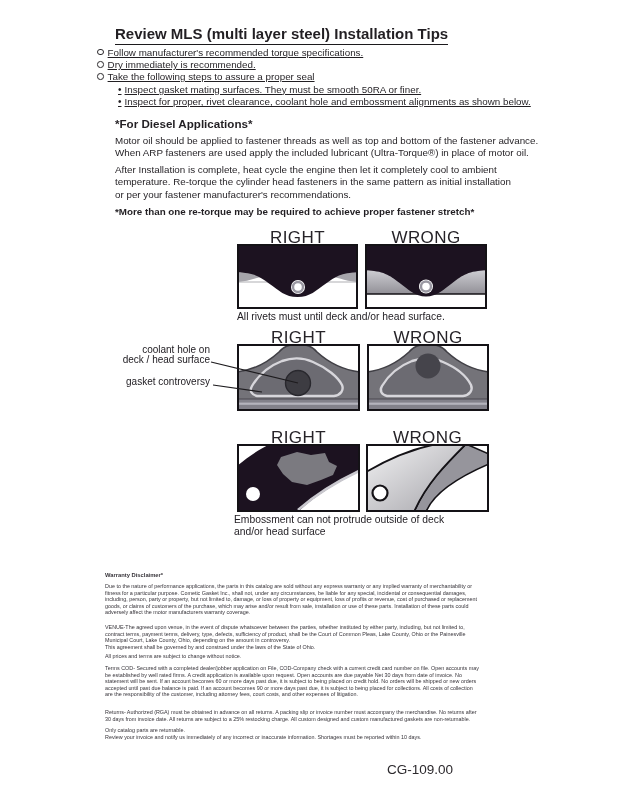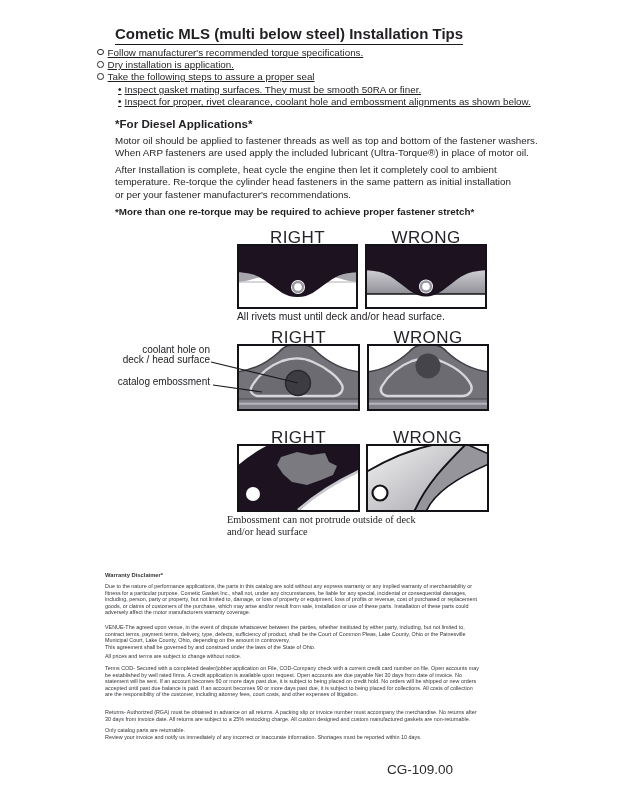--- a/index.html
+++ b/index.html
@@ -22,47 +22,47 @@
   .fineprint{font-size:5.4px;line-height:6.5px;white-space:pre-line;width:424px;color:#37343a;}
   .fineprint-h{font-size:5.8px;font-weight:bold;color:#37343a;}
   .pagenum{font-size:13.5px;color:#2c292d;width:84px;text-align:center;}
   svg{display:block;}
 </style>
 </head>
 <body>
 
 <div class="page">
 
-  <div class="abs title" style="left:115px;top:25px;">Cometic MLS (multi below steel) Installation Tips</div>
+  <div class="abs title" style="left:115px;top:25px;">Review MLS (multi layer steel) Installation Tips</div>
 
   <div class="abs tips" style="left:97px;top:46px;text-decoration:underline;">
     <div class="tip-row">
       <span class="o-marker"></span>
       <span>Follow manufacturer's recommended torque specifications.</span>
     </div>
     <div class="tip-row">
       <span class="o-marker"></span>
-      <span>Dry installation is application.</span>
+      <span>Dry immediately is recommended.</span>
     </div>
     <div class="tip-row">
       <span class="o-marker"></span>
       <span>Take the following steps to assure a proper seal</span>
     </div>
     <div class="tip-row sub">
       <span class="dot-marker">•</span>
       <span>Inspect gasket mating surfaces.  They must be smooth 50RA or finer.</span>
     </div>
     <div class="tip-row sub">
       <span class="dot-marker">•</span>
       <span>Inspect for proper, rivet clearance, coolant hole and embossment alignments as shown below.</span>
     </div>
   </div>
 
   <div class="abs h-diesel" style="left:115px;top:117px;">*For Diesel Applications*</div>
-  <div class="abs body-p" style="left:115px;top:135px;">Motor oil should be applied to fastener threads as well as top and bottom of the fastener washers.
+  <div class="abs body-p" style="left:115px;top:135px;">Motor oil should be applied to fastener threads as well as top and bottom of the fastener advance.
 When ARP fasteners are used apply the included lubricant (Ultra-Torque®) in place of motor oil.</div>
   <div class="abs body-p" style="left:115px;top:164px;">After Installation is complete, heat cycle the engine then let it completely cool to ambient
 temperature. Re-torque the cylinder head fasteners in the same pattern as initial installation
 or per your fastener manufacturer's recommendations.</div>
   <div class="abs body-p" style="left:115px;top:206px;font-weight:bold;">*More than one re-torque may be required to achieve proper fastener stretch*</div>
 
   <div class="abs dg-header" style="left:237px;top:228px;width:121px;">RIGHT</div>
   <div class="abs dg-header" style="left:365px;top:228px;width:122px;">WRONG</div>
 
   <svg class="abs" style="left:237px;top:244px;" width="121" height="65" viewBox="0 0 121 65">
@@ -92,21 +92,21 @@
     <rect x="1" y="1" width="120" height="63" fill="none" stroke="#141216" stroke-width="2"></rect>
   </svg>
 
   <div class="abs dg-caption" style="left:237px;top:311px;">All rivets must until deck and/or head surface.</div>
 
   <div class="abs dg-header" style="left:237px;top:328px;width:123px;">RIGHT</div>
   <div class="abs dg-header" style="left:367px;top:328px;width:122px;">WRONG</div>
 
   <div class="abs dg-label" style="left:118px;top:345px;width:92px;">coolant hole on
 deck / head surface</div>
-  <div class="abs dg-label" style="left:110px;top:377px;width:100px;">catalog embossment</div>
+  <div class="abs dg-label" style="left:110px;top:377px;width:100px;">gasket controversy</div>
 
   <svg class="abs" style="left:237px;top:344px;" width="123" height="67" viewBox="0 0 123 67">
     <rect x="0" y="0" width="123" height="67" fill="#ffffff"></rect>
     <path d="M0,67 L0,28 C16,26 30,19 42,8 C47,2 53,0 61,0 C69,0 75,2 80,8 C92,19 107,26 123,28 L123,67 Z" fill="#747379"></path>
     <path d="M0,28 C16,26 30,19 42,8 C47,2 53,0 61,0 C69,0 75,2 80,8 C92,19 107,26 123,28" fill="none" stroke="#403f45" stroke-width="1.6"></path>
     <path d="M20,52 C15,51 12,47 15,42 C21,32 32,22 45,17 C55,13.5 66,13.5 76,18 C90,24 101,33 105,41 C107,46 104,51 97,52 Z" fill="#6c6b72" stroke="#d7d6db" stroke-width="2.4"></path>
     <circle cx="61" cy="39" r="12.5" fill="#3d3c42" stroke="#29282e" stroke-width="1.4"></circle>
     <rect x="0" y="55" width="123" height="12" fill="#82818a"></rect>
     <path d="M0,55 H123" stroke="#4a4950" stroke-width="1"></path>
     <rect x="0" y="58.6" width="123" height="2.2" fill="#b4b3bc"></rect>
@@ -150,21 +150,21 @@
           <stop offset="1" stop-color="#a3a2a8"></stop>
       </linearGradient>
     </defs>
     <rect x="0" y="0" width="123" height="68" fill="#ffffff"></rect>
     <path d="M48,68 C60,40 80,20 100,0 L123,10 L123,20 C95,32 68,48 60,68 Z" fill="#96959c" stroke="#141216" stroke-width="1.6"></path>
     <path d="M0,28 C22,15 46,5 70,0 L100,0 C80,20 60,40 48,68 L0,68 Z" fill="url(#gW3)" stroke="#141216" stroke-width="1.8"></path>
     <circle cx="14" cy="49" r="7.5" fill="#ffffff" stroke="#141216" stroke-width="2.2"></circle>
     <rect x="1" y="1" width="121" height="66" fill="none" stroke="#141216" stroke-width="2"></rect>
   </svg>
 
-  <div class="abs dg-caption" style="left:227px;top:514px;font-family:Liberation Serif, serif;">Embossment can not protrude outside of deck
+  <div class="abs dg-caption" style="left:234px;top:514px;">Embossment can not protrude outside of deck
 and/or head surface</div>
 
   <div class="abs fineprint-h" style="left:105px;top:572px;">Warranty Disclaimer*</div>
   <div class="abs fineprint" style="left:105px;top:583px;">Due to the nature of performance applications, the parts in this catalog are sold without any express warranty or any implied warranty of merchantability or
 fitness for a particular purpose.  Cometic Gasket Inc., shall not, under any circumstances, be liable for any special, incidental or consequential damages,
 including, person, party or property, but not limited to, damage, or loss of property or equipment, loss of profits or revenue, cost of purchased or replacement
 goods, or claims of customers of the purchase, which may arise and/or result from sale, installation or use of these parts.  Installation of these parts could
 adversely affect the motor manufacturers warranty coverage.</div>
   <div class="abs fineprint" style="left:105px;top:624px;">VENUE-The agreed upon venue, in the event of dispute whatsoever between the parties, whether instituted by either party, including, but not limited to,
 contract terms, payment terms, delivery, type, defects, sufficiency of product, shall be the Court of Common Pleas, Lake County, Ohio or the Painesville

